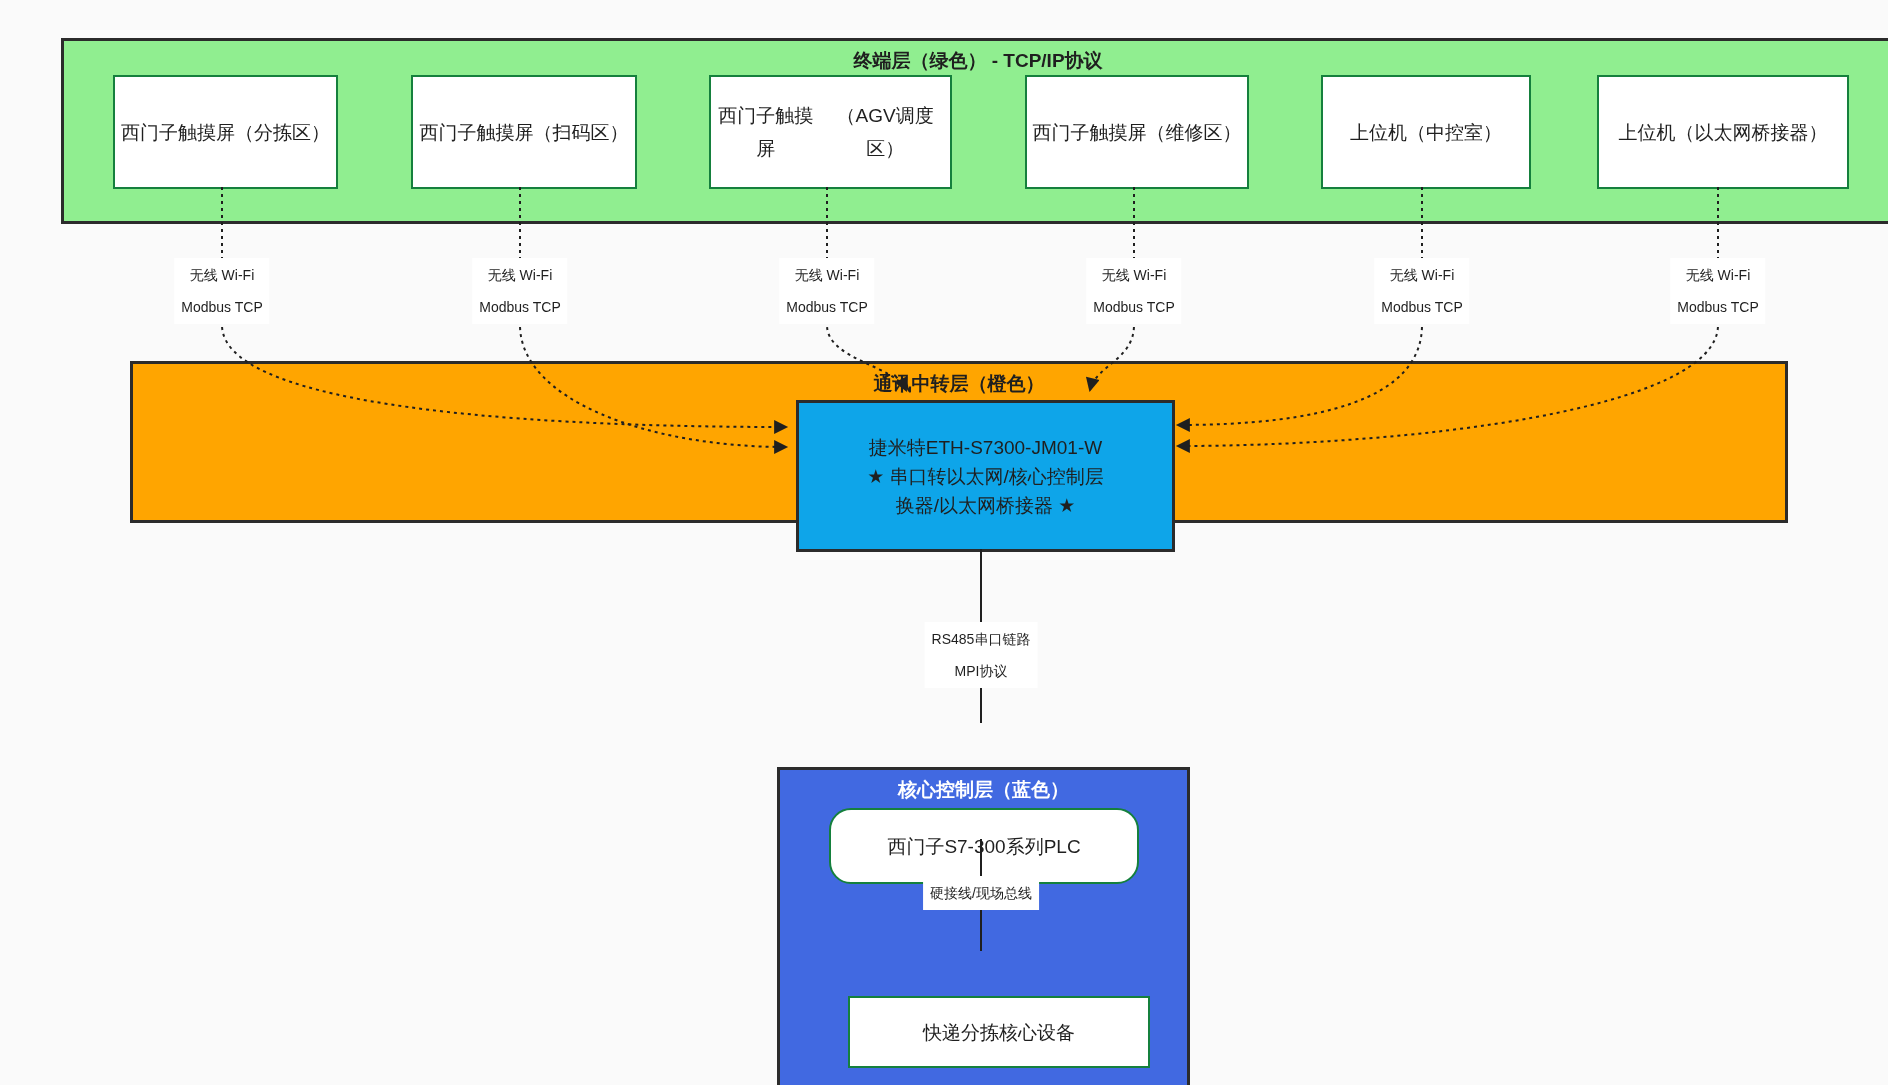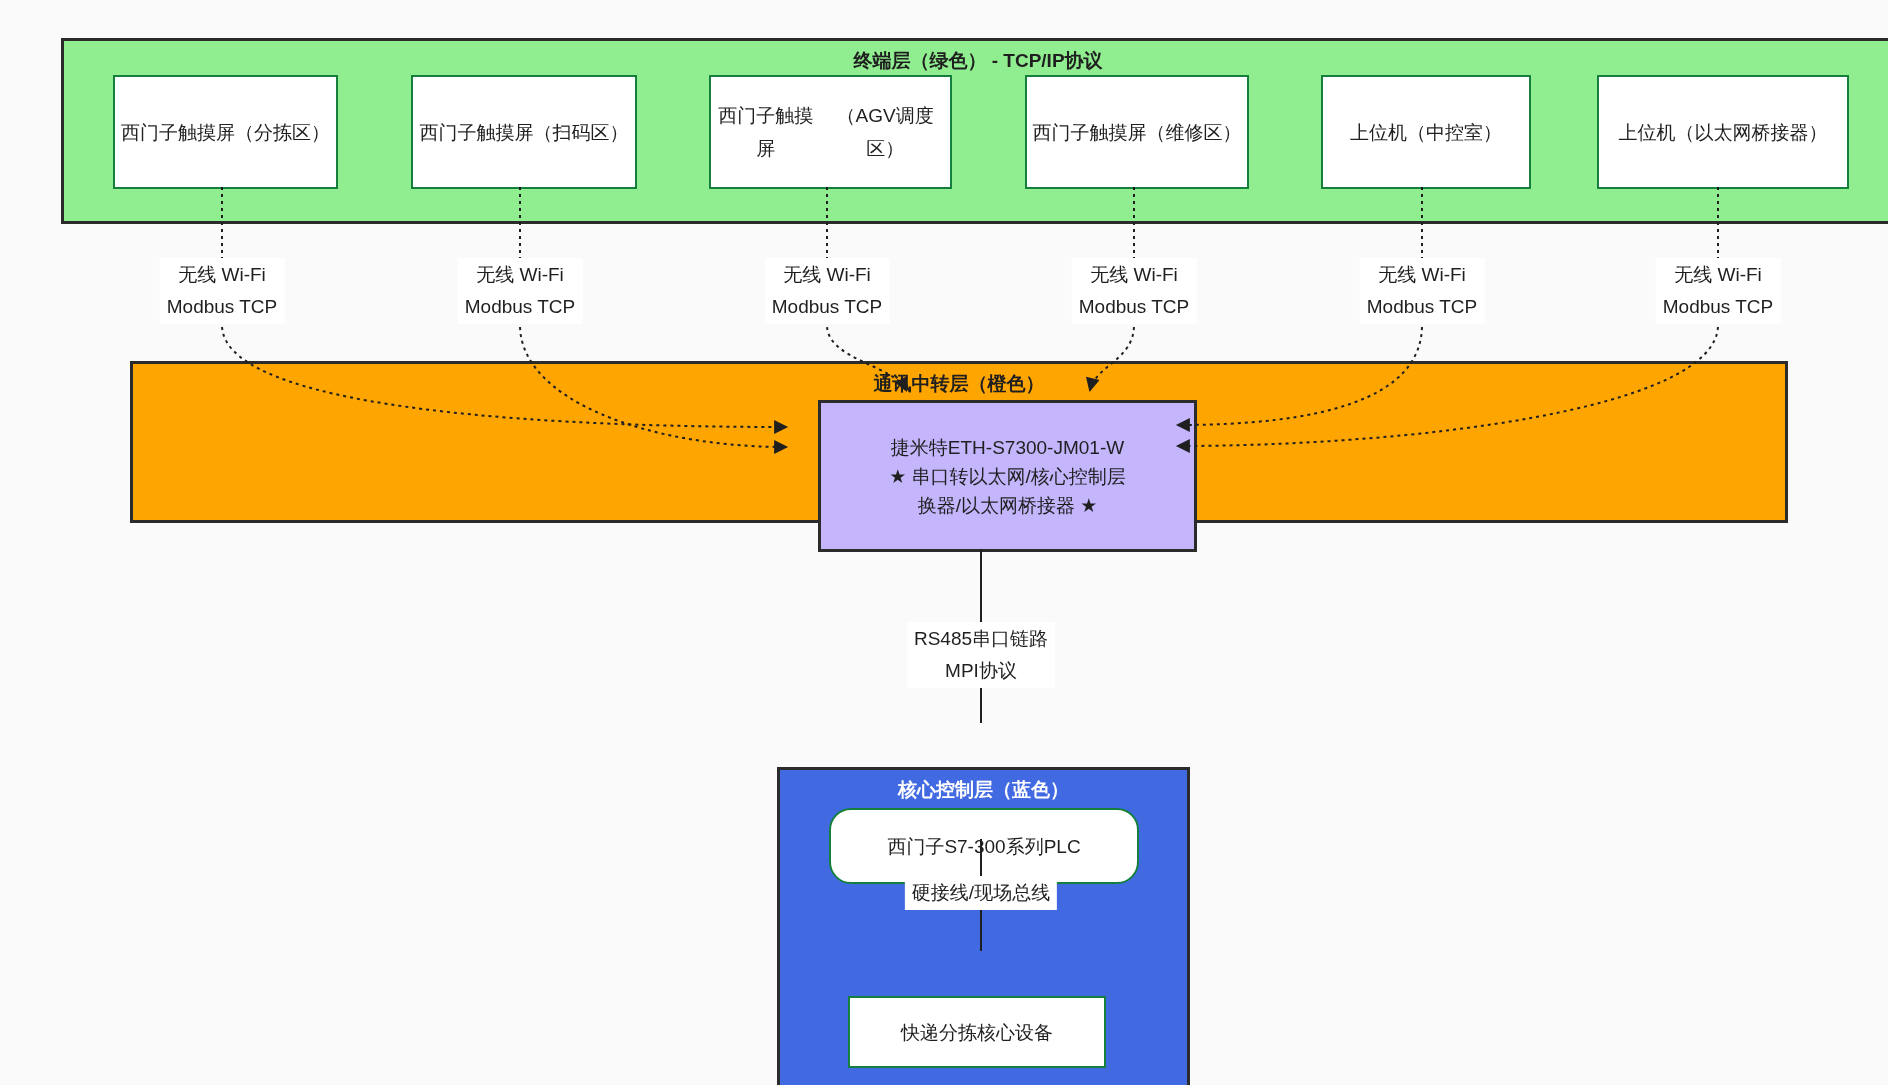--- a/index.html
+++ b/index.html
@@ -4,32 +4,32 @@
 <style>
   html,body{margin:0;padding:0;background:#fafafa;font-family:"Liberation Sans","DejaVu Sans",sans-serif;}
   #canvas{position:relative;width:1888px;height:1085px;background:#fafafa;overflow:hidden;color:#1f1f1f;margin-left:28px;}
   .layer{position:absolute;border:3px solid #2b2b2b;box-sizing:border-box;}
   .layer-title{position:absolute;top:4px;left:50%;transform:translateX(-50%);
     font-size:19px;font-weight:bold;text-align:center;white-space:normal;line-height:31px;}
   .node{position:absolute;background:#ffffff;border:2px solid #15803d;box-sizing:border-box;
     display:flex;flex-direction:row;align-items:center;justify-content:center;
     font-size:19px;line-height:33px;text-align:center;}
   .edge-label{position:absolute;transform:translateX(-50%);background:#ffffff;
-    padding:1px 7px;font-size:19px;line-height:32px;text-align:center;z-index:6;white-space:nowrap;}
+    padding:1px 7px;font-size:14px;line-height:32px;text-align:center;z-index:6;white-space:nowrap;}
   #terminal-layer{left:33px;top:38px;width:1834px;height:186px;background:#90EE90;}
   #terminal-layer .layer-title{max-width:262px;}
   #relay-layer{left:102px;top:361px;width:1658px;height:162px;background:#FFA500;}
-  #gateway-node{position:absolute;left:685px;top:36px;width:379px;height:152px;
-    background:#c4b5fd;border:3px solid #2b2b2b;box-sizing:border-box;
+  #gateway-node{position:absolute;left:663px;top:36px;width:379px;height:152px;
+    background:#0ea5e9;border:3px solid #2b2b2b;box-sizing:border-box;
     display:flex;flex-direction:column;align-items:center;justify-content:center;
     font-size:19px;line-height:29px;text-align:center;}
   #control-layer{left:749px;top:767px;width:413px;height:337px;background:#4169E1;}
   #control-layer .layer-title{color:#ffffff;white-space:nowrap;}
   #plc-node{left:49px;top:38px;width:310px;height:76px;border-radius:22px;}
-  #device-node{left:68px;top:226px;width:258px;height:72px;text-align:right;}
+  #device-node{left:68px;top:226px;width:302px;height:72px;text-align:right;}
   #connector-svg{position:absolute;left:0;top:0;width:1888px;height:1085px;z-index:5;pointer-events:none;}
   .dashed-link{fill:none;stroke:#1f1f1f;stroke-width:2;stroke-dasharray:3 4;}
   .solid-link{fill:none;stroke:#1f1f1f;stroke-width:2;}
 </style>
 </head>
 <body>
 
 <div id="canvas">
 
   <div class="layer" id="terminal-layer">

